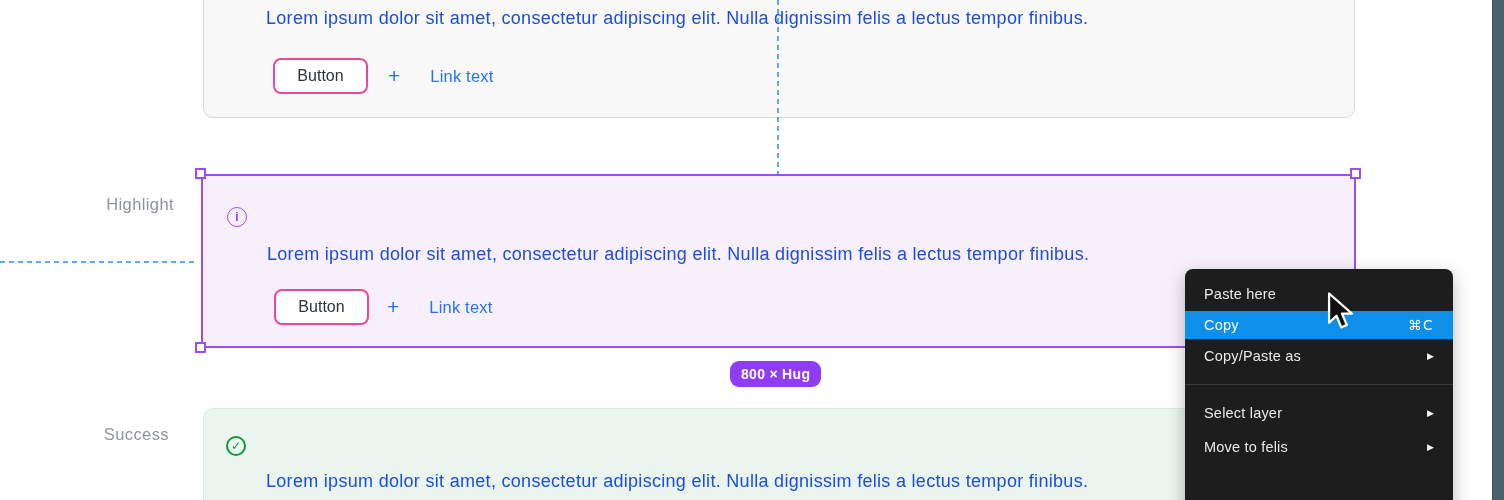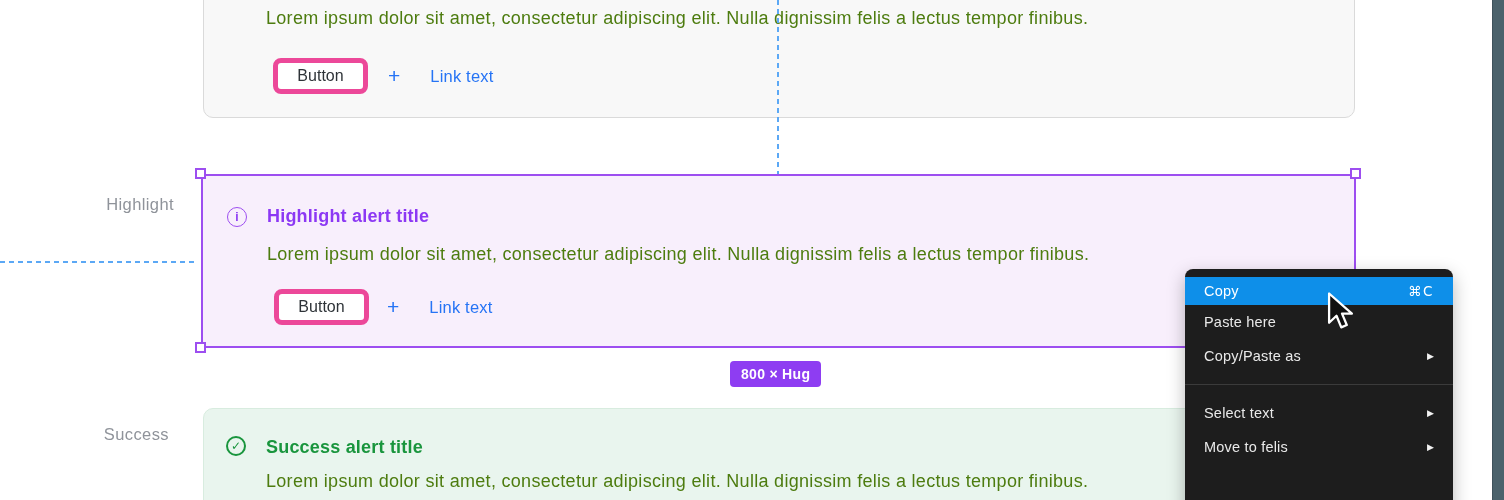--- a/index.html
+++ b/index.html
@@ -22,39 +22,39 @@
     left:201px; top:174px; width:1155px; height:174px;
     background:#f8effc; border:2px solid #9d4ef0;
     z-index:10;
   }
   .ok-card {
     left:203px; top:408px; width:1152px; height:140px;
     background:#e9f5ee; border:1px solid #d8ecdf; border-radius:10px;
     z-index:1;
   }
   .body-text {
-    font-size:18px; letter-spacing:0.3px; color:#4d7c0f; white-space:nowrap;
+    font-size:18px; letter-spacing:0.3px; color:#1d4ed8; white-space:nowrap;
   }
   .alert-title {
     font-size:18px; font-weight:700; letter-spacing:0.2px; white-space:nowrap;
   }
   .t-purple { color:#8c38f4; }
   .t-green  { color:#19953d; }
 
   .round-icon {
     width:20px; height:20px; border-radius:50%;
     display:flex; align-items:center; justify-content:center;
     font-size:12px; font-weight:700; background:transparent;
   }
   .icon-purple { border:1.7px solid #9d4ef0; color:#8c38f4; }
   .icon-green  { border:2px solid #19953d; color:#19953d; font-size:12px; }
 
   .ui-button {
     width:95px; height:36px; background:#ffffff;
-    border:5px solid #ec4899; border-radius:8px;
+    border:2px solid #ec4899; border-radius:8px;
     display:flex; align-items:center; justify-content:center;
     font-size:16px; color:#2e3338; cursor:default;
   }
   .link-row {
     display:flex; align-items:center; gap:10px; height:26px;
     color:#2674f5; cursor:default;
   }
   .link-plus  { font-size:21px; font-weight:400; line-height:22px; }
   .link-label { font-size:16.5px; font-weight:500; letter-spacing:0.2px;margin-left:20px; }
 
@@ -73,21 +73,21 @@
   .guide-v {
     left:777px; top:0; width:2px; height:174px; z-index:20;
     background:repeating-linear-gradient(180deg,#5ba8f5 0 5px,transparent 5px 9px);
   }
   .guide-h {
     left:0; top:261px; width:198px; height:2px; z-index:20;
     background:repeating-linear-gradient(90deg,#5ba8f5 0 5px,transparent 5px 9px);
   }
   .size-badge {
     left:730px; top:361px; height:26px; padding:0 11px;
-    background:#8e3df2; border-radius:4px; z-index:25;
+    background:#8e3df2; border-radius:9px; z-index:25;
     display:flex; align-items:center;
     color:#ffffff; font-size:14px; font-weight:700; letter-spacing:0.3px;
   }
 
   
   .menu {
     left:1185px; top:269px; width:268px; height:260px;
     background:#1d1d1d; border-radius:8px 8px 0 0;
     padding-top:8px; z-index:50;
     box-shadow:0 6px 18px rgba(0,0,0,0.28);
@@ -133,21 +133,20 @@
 <div class="abs guide-v"></div>
 <div class="abs guide-h"></div>
 
 <div class="abs side-label" style="left:16px; top:195px;">Highlight</div>
 <div class="abs side-label" style="left:11px; top:425px;padding-left:34px;">Success</div>
 
 <div class="abs hl-box">
   <div class="abs round-icon icon-purple" style="left:24px; top:31px;">
     <span>i</span>
   </div>
-  <div class="abs alert-title t-purple" style="left:64px; top:30px;">Highlight alert title</div>
   <div class="abs body-text" style="left:64px; top:68px;">Lorem ipsum dolor sit amet, consectetur adipiscing elit. Nulla dignissim felis a lectus tempor finibus.</div>
   <div class="abs ui-button" style="left:71px; top:113px;">
     <span>Button</span>
   </div>
   <div class="abs link-row" style="left:184px; top:118px;">
     <span class="link-plus">+</span>
     <span class="link-label">Link text</span>
   </div>
 </div>
 
@@ -157,40 +156,39 @@
 <div class="abs handle" style="left:1350px; top:342px;"></div>
 
 <div class="abs size-badge">
   <span>800 × Hug</span>
 </div>
 
 <div class="abs ok-card">
   <div class="abs round-icon icon-green" style="left:22px; top:27px;">
     <span>✓</span>
   </div>
-  <div class="abs alert-title t-green" style="left:62px; top:28px;">Success alert title</div>
   <div class="abs body-text" style="left:62px; top:62px;">Lorem ipsum dolor sit amet, consectetur adipiscing elit. Nulla dignissim felis a lectus tempor finibus.</div>
 </div>
 
 <div class="abs menu">
+  <div class="mrow">
+    <span>Paste here</span>
+    <span class="sc"></span>
+  </div>
   <div class="mrow hl">
     <span>Copy</span>
     <span class="sc">⌘C</span>
-  </div>
-  <div class="mrow">
-    <span>Paste here</span>
-    <span class="sc"></span>
   </div>
   <div class="mrow">
     <span>Copy/Paste as</span>
     <span class="arr">▶</span>
   </div>
   <div class="msep"></div>
   <div class="mrow">
-    <span>Select text</span>
+    <span>Select layer</span>
     <span class="arr">▶</span>
   </div>
   <div class="mrow">
     <span>Move to felis</span>
     <span class="arr">▶</span>
   </div>
 </div>
 
 <svg class="abs cursor-svg" width="27" height="38" viewBox="0 0 14 20">
   <path d="M1,0.8 L1,16.2 L4.9,12.5 L7.4,18.6 L10.3,17.4 L7.8,11.4 L13,11.4 Z" fill="#101010" stroke="#ffffff" stroke-width="1.2" stroke-linejoin="round"></path>

